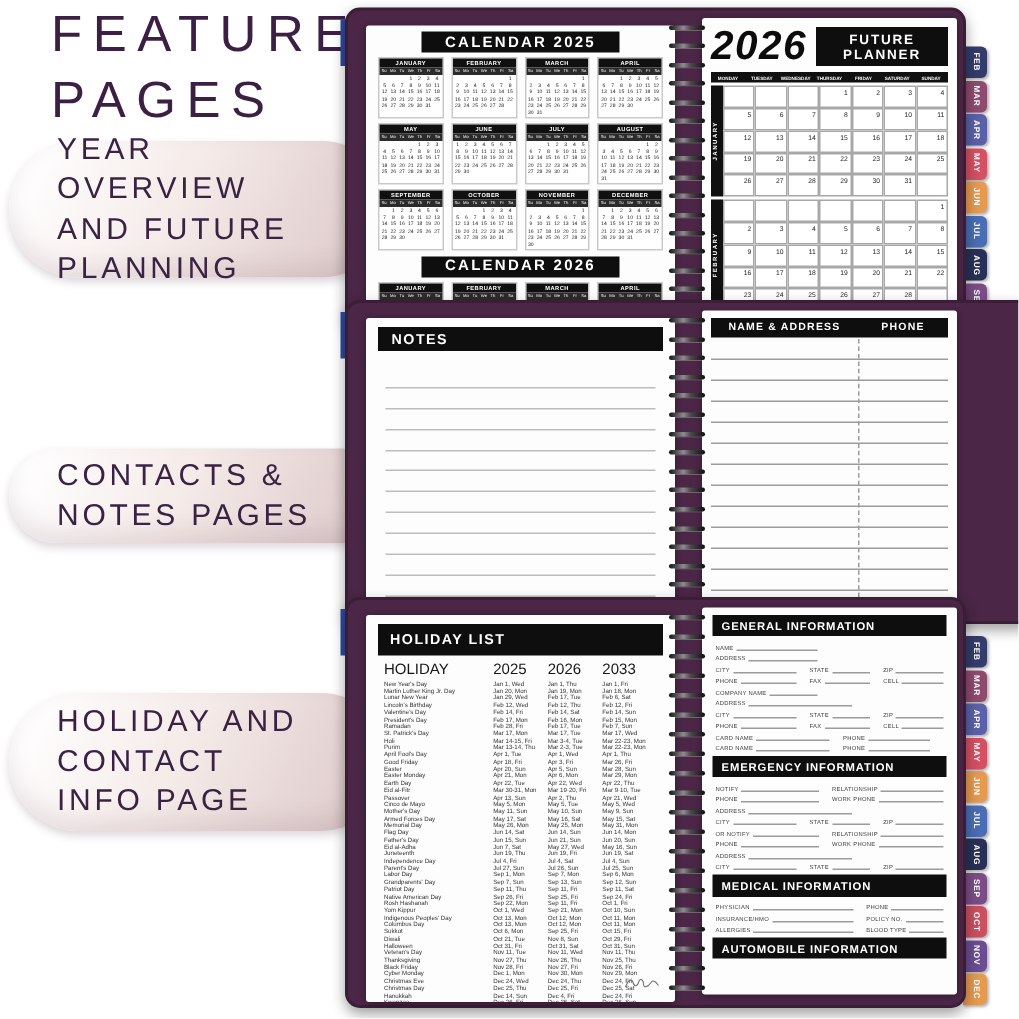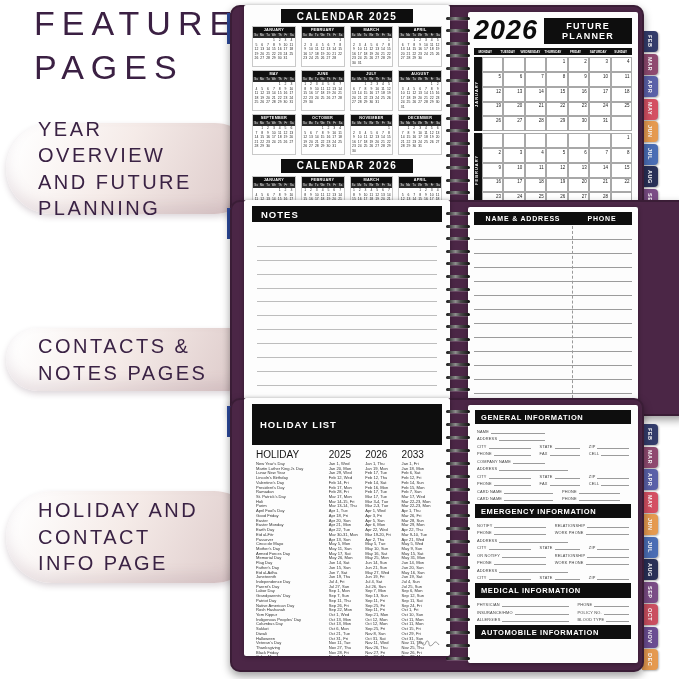--- a/index.html
+++ b/index.html
@@ -5,36 +5,36 @@
   html,body{margin:0;padding:0;background:#fff;}
   .canvas{position:relative;width:679px;height:679px;background:#ffffff;overflow:hidden;
           font-family:"Liberation Sans",sans-serif;}
 
   
   .main-title{position:absolute;left:34px;top:2px;width:225px;font-size:34px;line-height:1.28;
               letter-spacing:7px;font-weight:500;color:#3b2043;z-index:1;}
   .pill{position:absolute;left:6px;z-index:1;border-radius:48px;
         background:linear-gradient(115deg,#ffffff 5%,#f5ebe8 45%,#d9c5c5 100%);
         box-shadow:0 3px 6px rgba(60,30,50,.18), inset 0 -8px 14px rgba(130,95,110,.14);
-        display:flex;align-items:center;color:#3a2244;margin-top:29px;}
+        display:flex;align-items:center;color:#3a2244;}
   .pill-text{padding-left:32px;font-size:20px;letter-spacing:2.5px;line-height:1.32;width:178px;}
   #pill1{top:94px;width:254px;height:91px;}
   #pill2{top:299px;width:254px;height:63px;}
   #pill3{top:462px;width:254px;height:92px;align-items:center;}
 
   
   .spread{position:absolute;}
   #spread1{left:230px;top:5px;width:414px;height:214px;z-index:2;}
   #spread2{left:230px;top:200px;width:460px;height:216px;z-index:3;}
   #spread3{left:230px;top:398px;width:414px;height:274px;z-index:4;}
   .cover{position:absolute;inset:0;background:#4b2646;border-radius:10px;
          box-shadow:0 4px 9px rgba(0,0,0,.38), inset 0 0 0 2px rgba(0,0,0,.22);}
   .page{position:absolute;background:#fdfdfd;overflow:hidden;border-radius:2px;
         box-shadow:0 1px 4px rgba(0,0,0,.35);}
-  .page-l{left:14px;top:0;width:206px;}
+  .page-l{left:14px;top:12px;width:206px;}
   .page-r{left:238px;top:7px;width:170px;}
   #spread1 .page-l{height:198px;} #spread1 .page-r{height:200px;}
   #spread2 .page-l{height:200px;} #spread2 .page-r{height:202px;}
   #spread3 .page-l{height:258px;} #spread3 .page-r{height:258px;}
 
   
   .spiral{position:absolute;left:216px;width:24px;top:12px;bottom:12px;z-index:5;
           display:flex;flex-direction:column;justify-content:space-between;}
   .coil{height:3px;width:100%;border-radius:2px;
         background:linear-gradient(90deg,#141414 0%,#8d8d8d 40%,#4a4a4a 60%,#101010 100%);
@@ -84,21 +84,21 @@
   .addr-bar{display:flex;background:#0e0e0e;color:#fff;font-weight:bold;font-size:7px;
             letter-spacing:0.8px;padding:3px 0;margin:5px 6px 0;}
   .addr-bar .an{width:62%;text-align:center;} .addr-bar .ap{width:38%;text-align:center;}
   .addr-rows{margin:1px 6px 0;position:relative;}
   .addr-row{height:13px;border-bottom:0.8px solid #9c9c9c;}
   .addr-div{position:absolute;top:0;bottom:0;left:62%;border-left:1px dashed #9a9a9a;}
 
   
   .hl-page{padding:6px 8px;box-sizing:border-box;}
   .hl-bar{background:#0e0e0e;color:#fff;font-weight:bold;font-size:9.5px;letter-spacing:1px;
-          padding:15px 8px;}
+          padding:5px 8px;}
   .hl-header{display:grid;grid-template-columns:40% 20% 20% 20%;font-size:10px;font-weight:400;
              color:#161616;padding:4px 4px 2px;}
   .hl-rows{display:grid;grid-template-columns:40% 20% 20% 20%;font-size:4.1px;line-height:4.72px;
            color:#2a2a2a;padding:0 4px;}
   .hl-name{color:#333;} .hl-date{color:#333;}
   .brand-logo{position:absolute;right:10px;bottom:8px;color:#6d6d6d;}
 
   .info-page{padding:5px 7px;box-sizing:border-box;}
   .sec-bar{background:#0e0e0e;color:#fff;font-weight:bold;font-size:7.5px;letter-spacing:0.6px;
            padding:2.6px 0 2.6px 6px;margin:3px 0 2px;}

